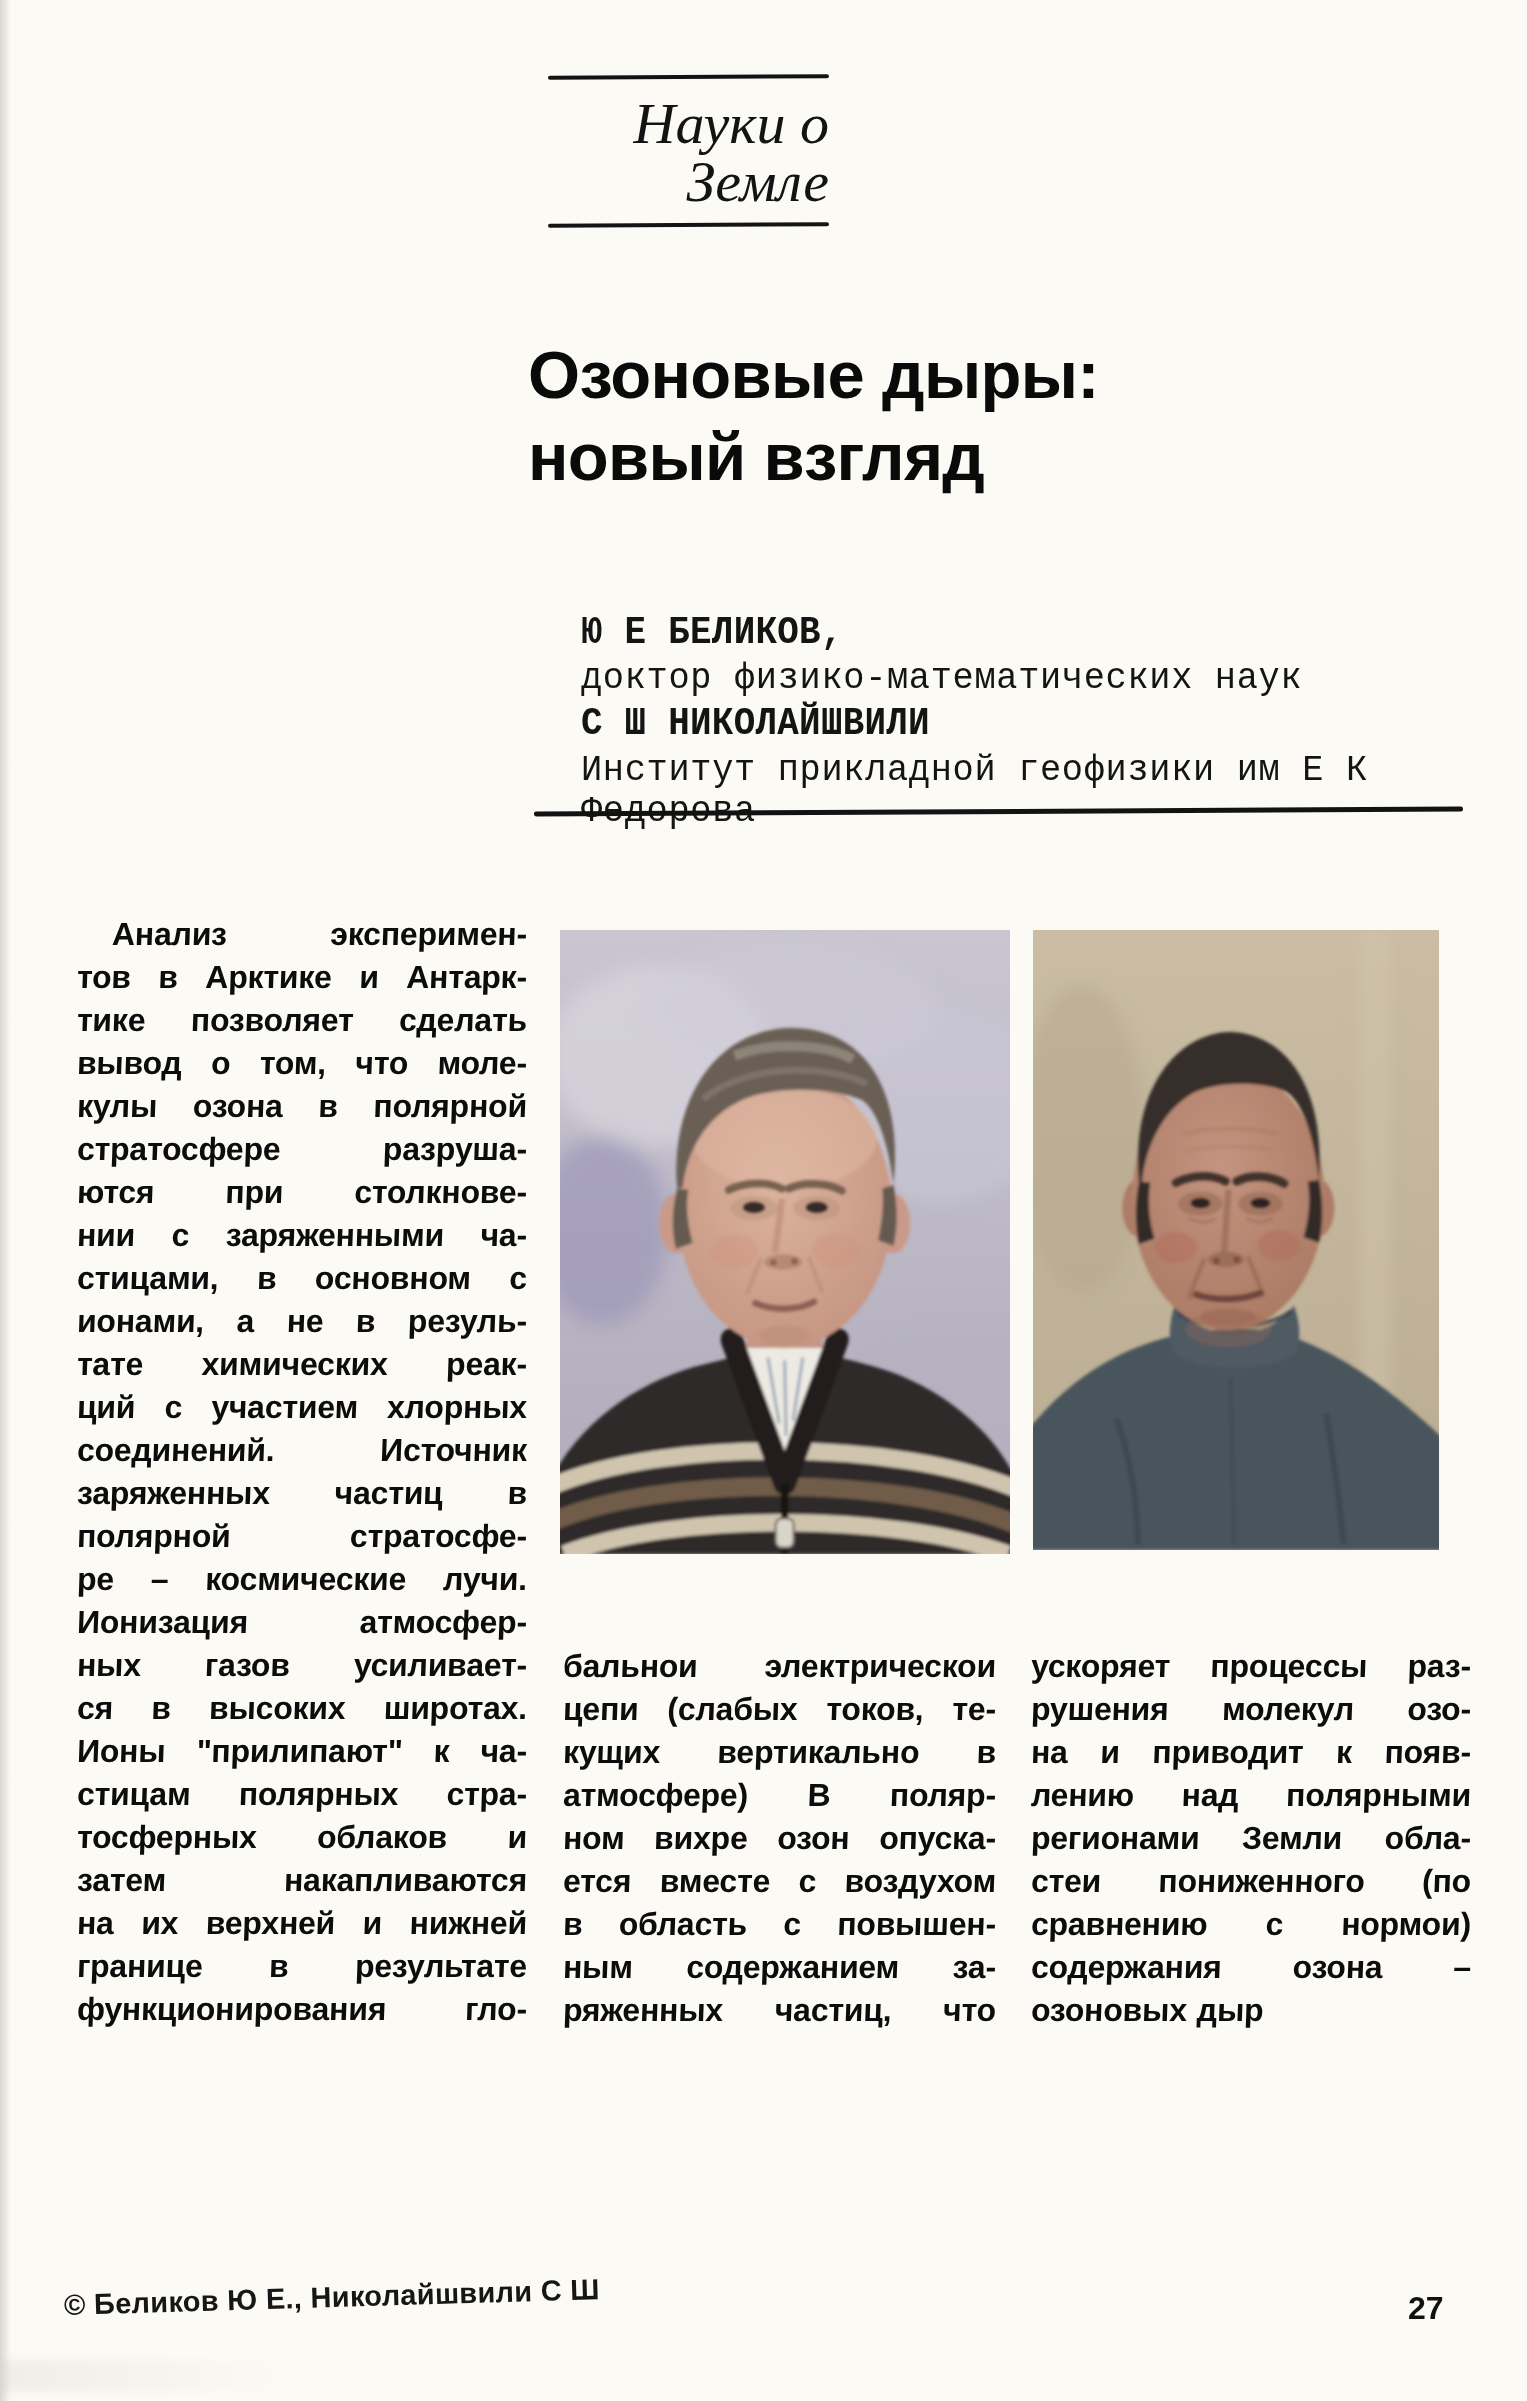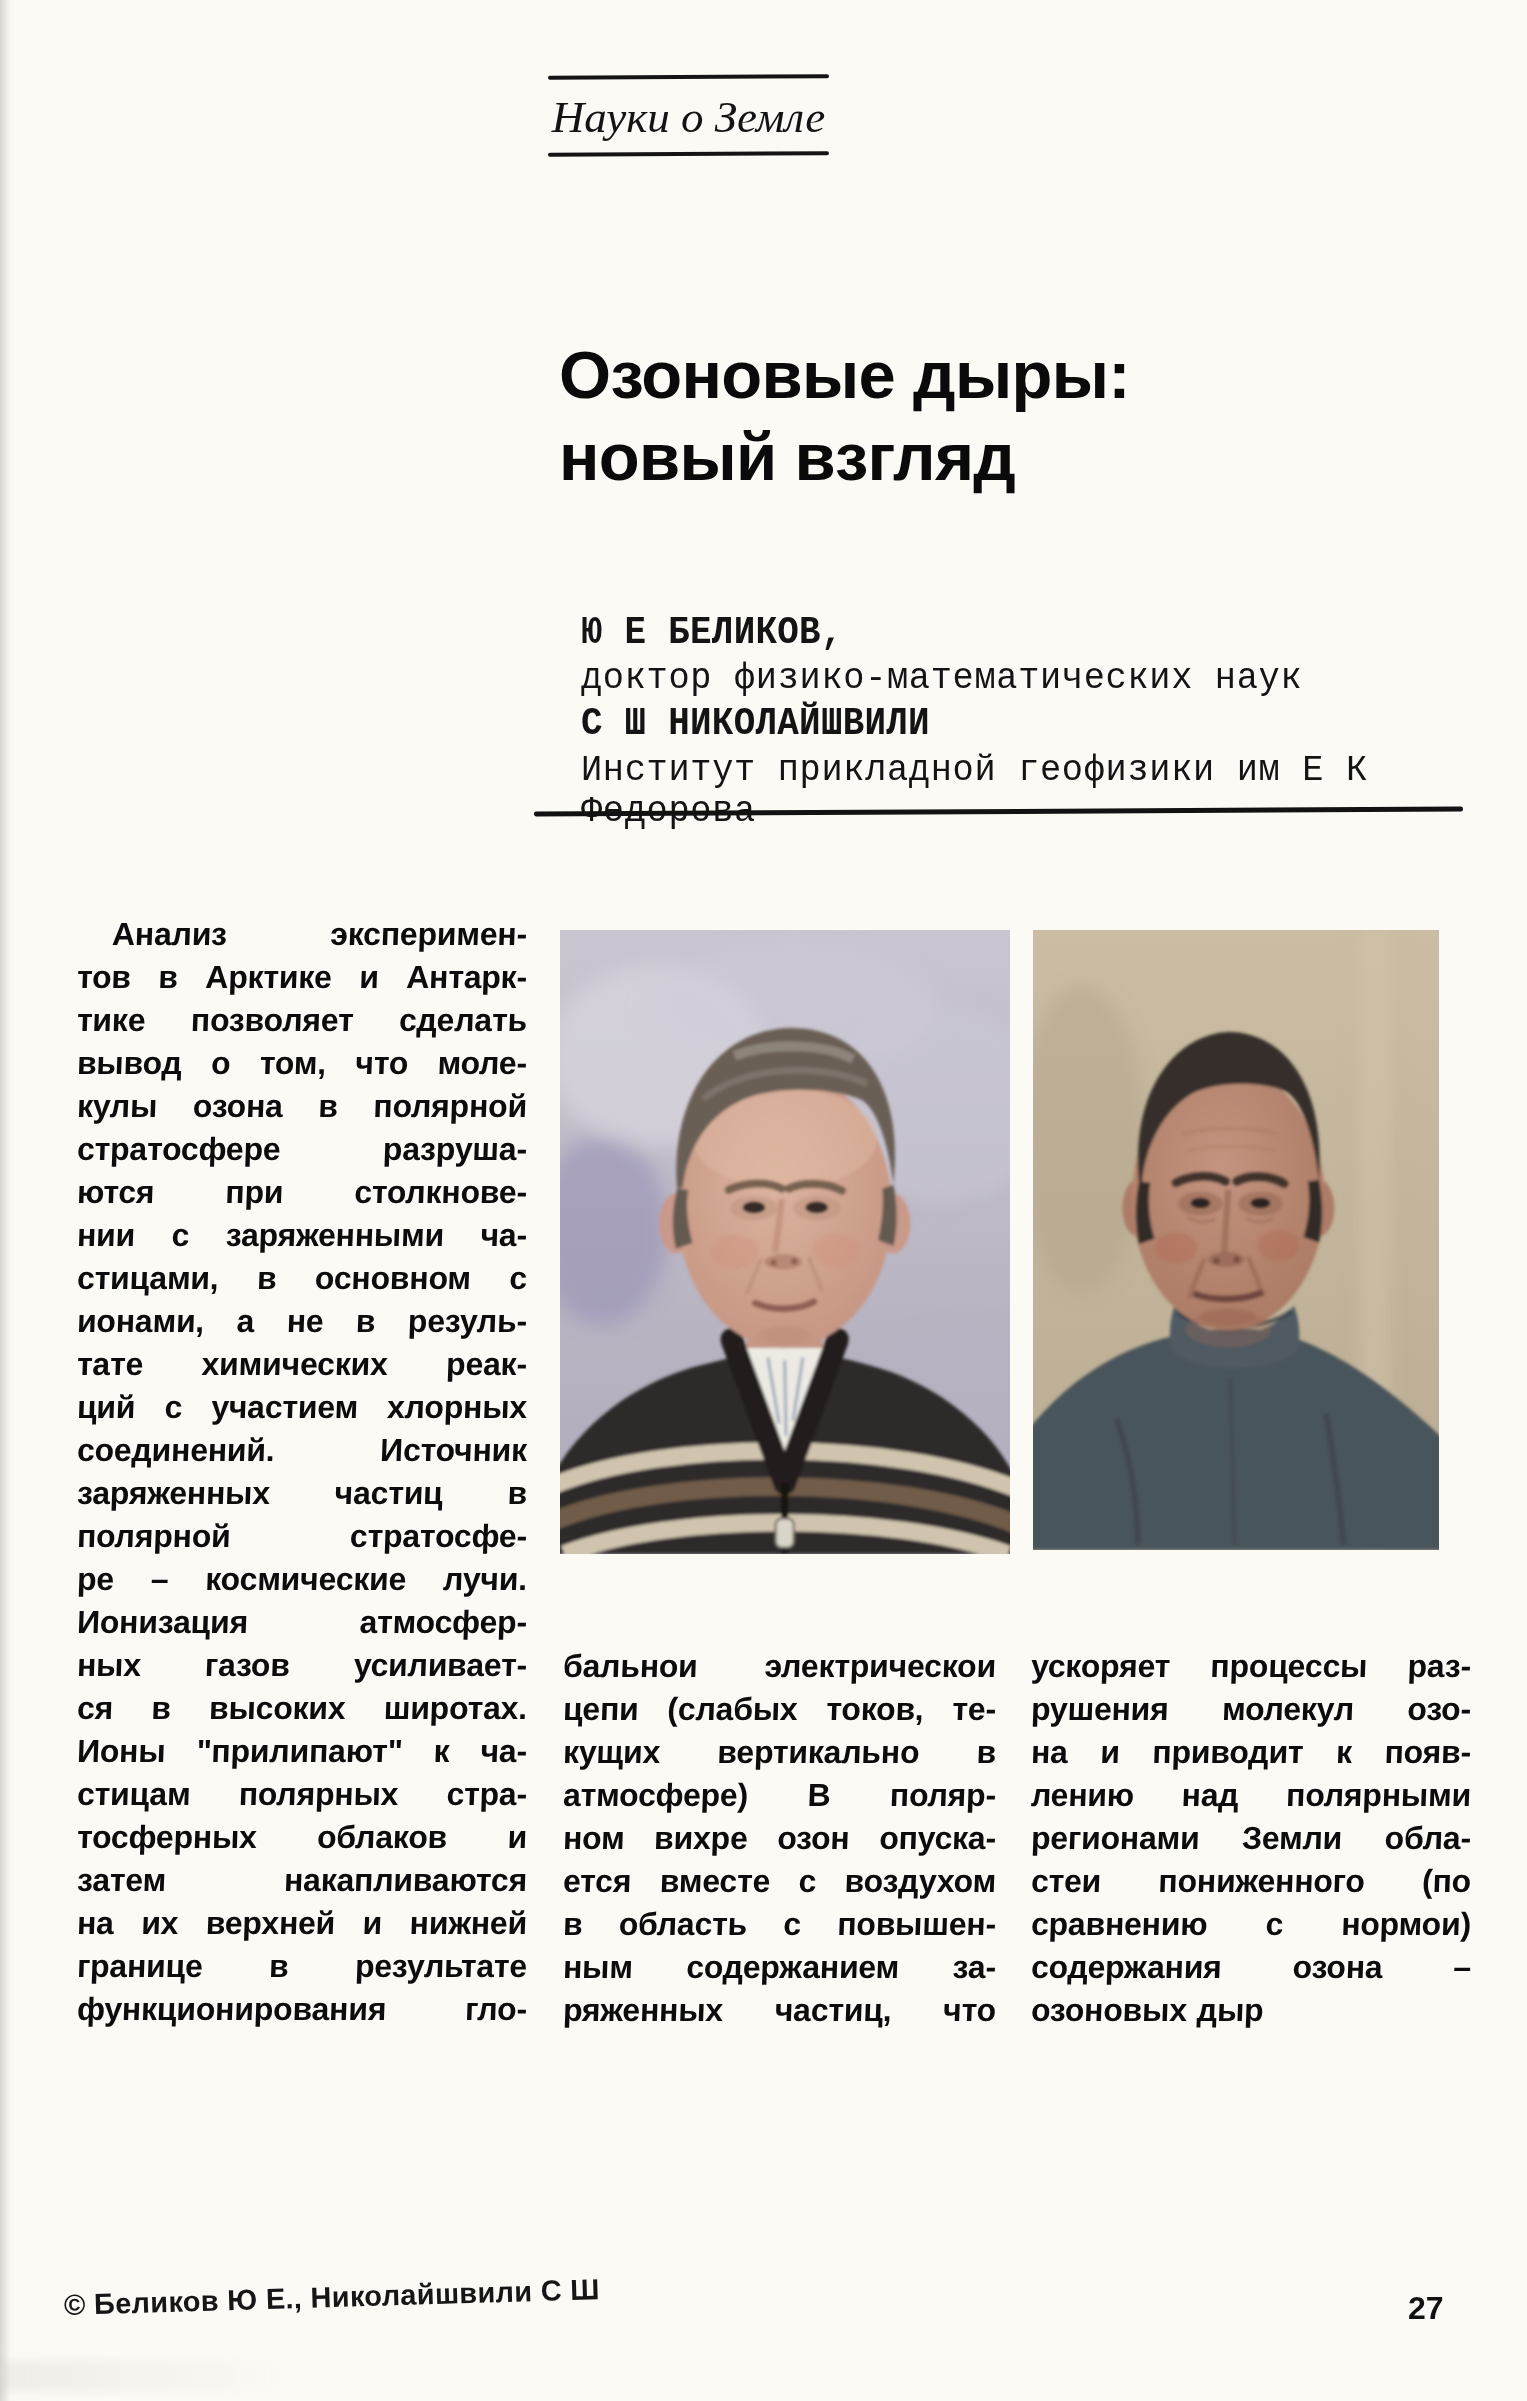--- a/index.html
+++ b/index.html
@@ -12,26 +12,26 @@
   .scan-edge { position:absolute; left:0; top:0; width:11.2px; height:100%;
     background:linear-gradient(to right,#d8d7d2,rgba(251,250,245,0)); }
   .scan-smudge { position:absolute; left:0; top:2360px; width:293px; height:32px;
     background:linear-gradient(to right,#c9c8c2,rgba(251,250,245,0)); opacity:.25; filter:blur(4.2px); }
 
   
   .rubric { position:absolute; left:548px; top:75px; width:281px; }
   .rubric .rule { height:4.2px; background:#141414; border-radius:2.1px; transform:rotate(-0.35deg); }
   .rubric-label {
     font-family:"Liberation Serif", serif; font-style:italic;
-    font-size:45px; line-height:1; text-align:center;
+    font-size:58px; line-height:1; text-align:right;
     padding:15.4px 0 12.6px 0; color:#131313; letter-spacing:0px;
   }
 
   
-  .title { position:absolute; left:559px; top:334px; width:768px;
+  .title { position:absolute; left:528px; top:334px; width:768px;
     font-size:67px; line-height:82px; font-weight:700; letter-spacing:-0.7px; color:#0a0a0a; }
 
   
   .authors { position:absolute; left:581px; top:612px; width:922px;
     font-family:Liberation Mono, monospace; color:#141414; }
   .author-name { font-size:39px; line-height:42px; font-weight:700;
     transform:scaleX(0.92); transform-origin:left center; letter-spacing:0.3px; }
   .author-sub { font-size:36px; line-height:41px; font-weight:400; letter-spacing:0.7px;
     transform:scaleX(0.98); transform-origin:left center; }
   .author-name.second { margin-top:4.2px; }

